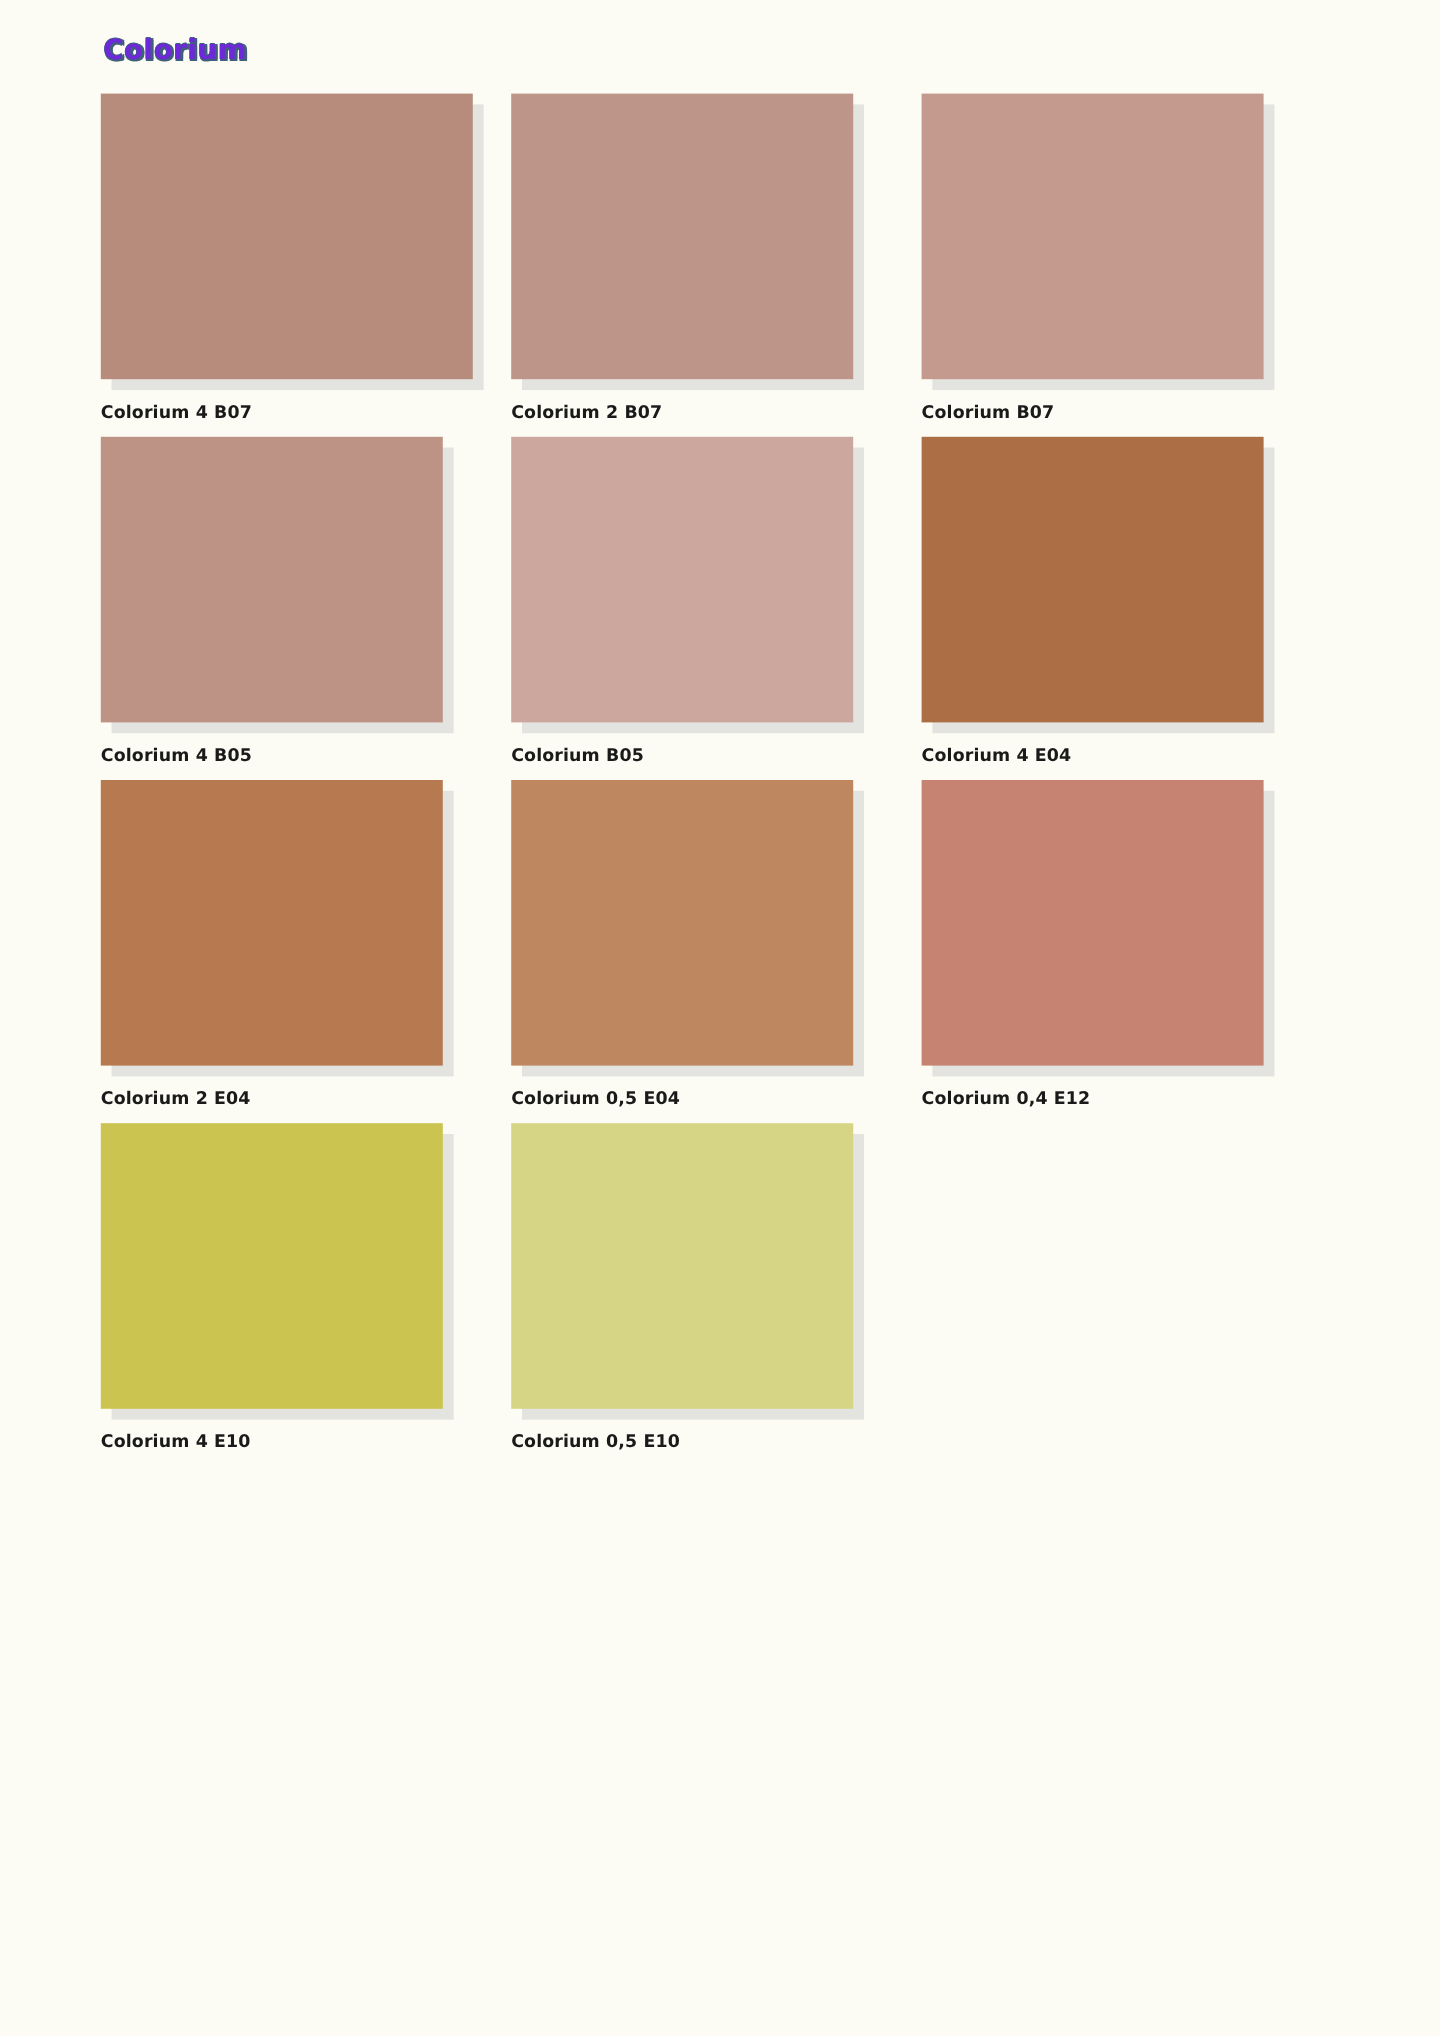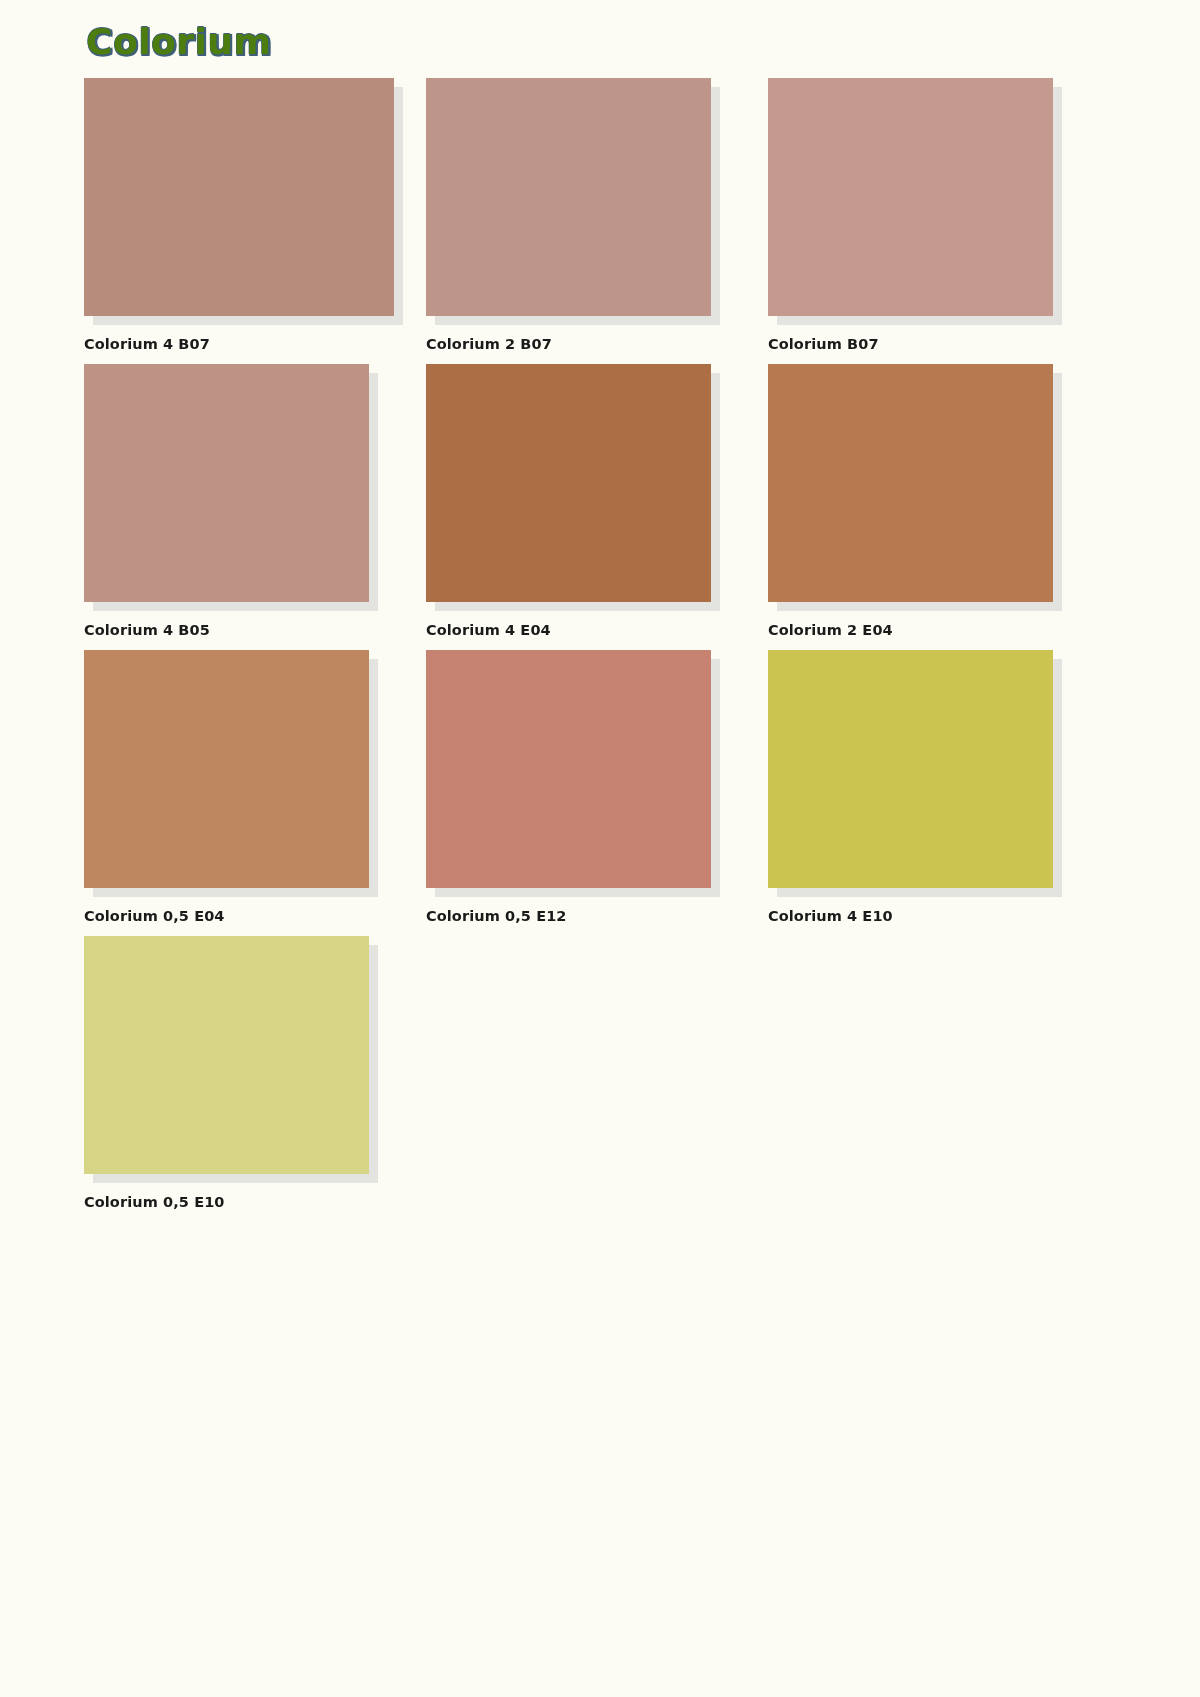--- a/index.html
+++ b/index.html
@@ -24,24 +24,24 @@
 
   
   .header {
     padding: 22px 0 0 86px;
     height: 62px;
     box-sizing: border-box;
   }
   .logo {
     display: inline-block;
     font-family: "DejaVu Sans", sans-serif;
-    font-size: 36px;
+    font-size: 23px;
     font-weight: bold;
     letter-spacing: 0.5px;
-    color: #4d7c0f;
+    color: #6d28d9;
     -webkit-text-stroke: 1.6px #ffffff;
     paint-order: stroke fill;
     text-shadow:
        2.2px 0 0 #40607a,
       -0.4px 0 0 #40607a,
        0 2.0px 0 #40607a,
        0 -0.6px 0 #40607a,
        2.2px 2.0px 0 #40607a;
     line-height: 40px;
   }
@@ -101,34 +101,38 @@
       </div>
       <div class="cell">
         <div class="swatch" style="background: rgb(197, 154, 142); width: 285px;"></div>
         <div class="label">Colorium B07</div>
       </div>
       <div class="cell">
         <div class="swatch" style="background: rgb(189, 147, 134); width: 285px;"></div>
         <div class="label">Colorium 4 B05</div>
       </div>
       <div class="cell">
+        <div class="swatch" style="background: rgb(203, 167, 158); width: 285px;"></div>
+        <div class="label">Colorium B05</div>
+      </div>
+      <div class="cell">
         <div class="swatch" style="background: rgb(172, 110, 69); width: 285px;"></div>
         <div class="label">Colorium 4 E04</div>
       </div>
       <div class="cell">
         <div class="swatch" style="background: rgb(183, 122, 80); width: 285px;"></div>
         <div class="label">Colorium 2 E04</div>
       </div>
       <div class="cell">
         <div class="swatch" style="background: rgb(191, 135, 96); width: 285px;"></div>
         <div class="label">Colorium 0,5 E04</div>
       </div>
       <div class="cell">
         <div class="swatch" style="background: rgb(198, 131, 113); width: 285px;"></div>
-        <div class="label">Colorium 0,5 E12</div>
+        <div class="label">Colorium 0,4 E12</div>
       </div>
       <div class="cell">
         <div class="swatch" style="background: rgb(203, 196, 81); width: 285px;"></div>
         <div class="label">Colorium 4 E10</div>
       </div>
       <div class="cell">
         <div class="swatch" style="background: rgb(214, 212, 133); width: 285px;"></div>
         <div class="label">Colorium 0,5 E10</div>
       </div>
     </div>

